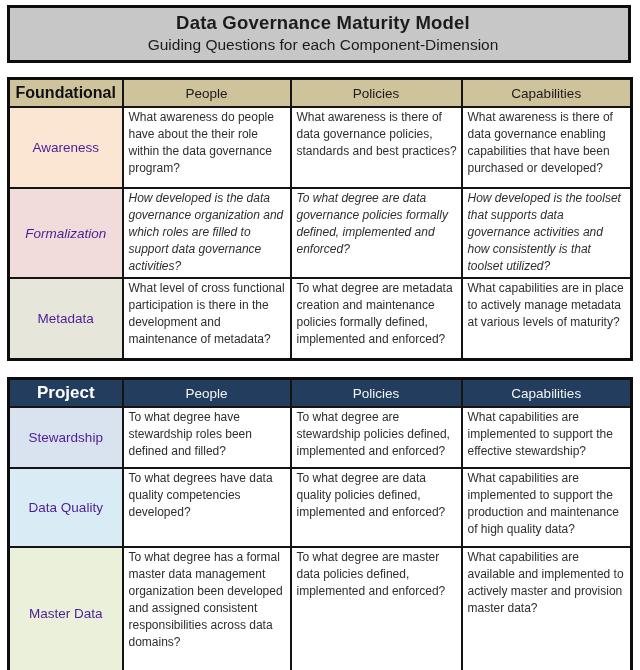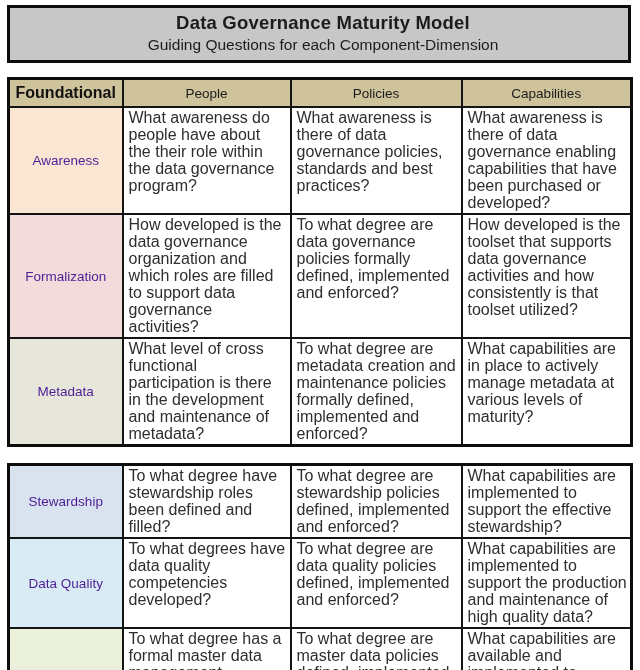--- a/index.html
+++ b/index.html
@@ -64,28 +64,28 @@
   .t2 td.colhead { color: #f4f4f4; }
   tr.head td { height: 24px; }
   td.rowlabel {
     font-size: 13.5px;
     text-align: center;
     vertical-align: middle;
     color: #4c1d95;
   }
   td.q {
     background: #ffffff;
-    font-size: 16px;
+    font-size: 12px;
     line-height: 17px;
     color: #2e2e2e;
     vertical-align: top;
     padding: 1px 3px 2px 5px;
   }
   .t1 tr.row-0 td { height: 76px; }
-  .t1 tr.row-1 td { height: 84px; }
+  .t1 tr.row-1 td { height: 84px; font-style: italic; }
   .t1 tr.row-2 td { height: 76px; }
   .t2 tr.row-0 td { height: 56px; }
   .t2 tr.row-1 td { height: 74px; }
   .t2 tr.row-2 td { height: 127px; }
 </style>
 </head>
 <body>
 
 <div class="page">
 
@@ -130,20 +130,26 @@
   </table>
 
   <table class="grid t2">
     <colgroup>
       <col style="width:114px">
         <col style="width:168px">
         <col style="width:171px">
         <col style="width:170px">
     </colgroup>
     <tbody>
+      <tr class="head">
+        <td class="corner" style="background-color: rgb(35, 61, 95);">Project</td>
+        <td class="colhead" style="background-color: rgb(35, 61, 95);">People</td>
+        <td class="colhead" style="background-color: rgb(35, 61, 95);">Policies</td>
+        <td class="colhead" style="background-color: rgb(35, 61, 95);">Capabilities</td>
+      </tr>
       <tr class="row-0">
         <td class="rowlabel" style="background-color: rgb(217, 226, 239);">Stewardship</td>
         <td class="q">To what degree have stewardship roles been defined and filled?</td>
         <td class="q">To what degree are stewardship policies defined, implemented and enforced?</td>
         <td class="q">What capabilities are implemented to support the effective stewardship?</td>
       </tr>
       <tr class="row-1">
         <td class="rowlabel" style="background-color: rgb(217, 235, 244); margin-top: 8px;">Data Quality</td>
         <td class="q">To what degrees have data quality competencies developed?</td>
         <td class="q">To what degree are data quality policies defined, implemented and enforced?</td>

